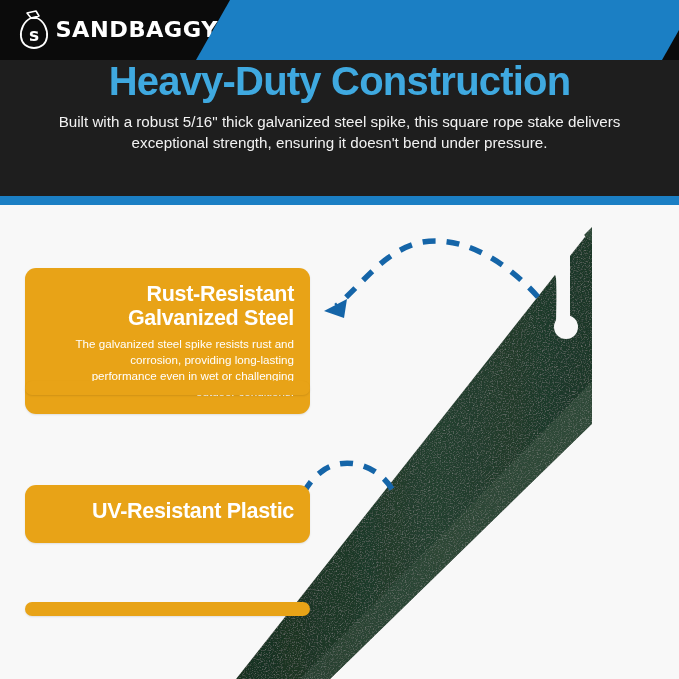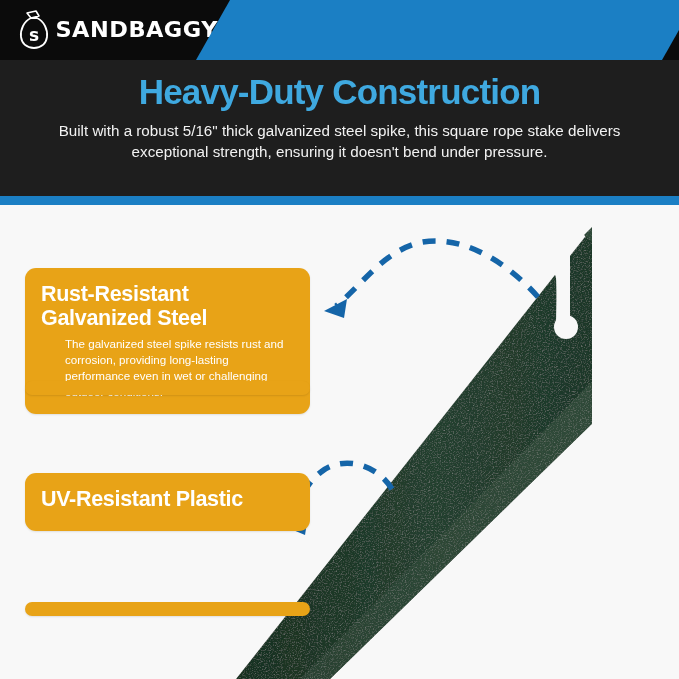--- a/index.html
+++ b/index.html
@@ -35,48 +35,47 @@
     font-family:"DejaVu Sans", sans-serif;
     transform:scaleX(1.02);
   }
 
   
   .hero {
     position:absolute; left:0; top:60px; width:679px; height:136px;
     background:#1e1e1e; text-align:center;
   }
   .hero-title {
-    color:#3fa9e0; font-size:35px; font-weight:bold;
+    color:#3fa9e0; font-size:40px; font-weight:bold;
     letter-spacing:-0.8px; line-height:1.05;
-    padding-top:14px;
   }
   .hero-sub {
     color:#f2f2f2; font-size:15.2px; line-height:1.38;
     padding:10px 40px 0 40px; font-weight:normal;
   }
   .divider {
     position:absolute; left:0; top:196px; width:679px; height:9px;
     background:#1b7fc4;
   }
 
   
-  .body-area { position:absolute; left:0; top:205px; width:592px; height:474px; background:#f8f8f8; overflow:hidden; }
+  .body-area { position:absolute; left:0; top:205px; width:592px; height:474px; background:#f8f8f8; overflow:hidden;text-align:right; }
 
   
   .stake-layer { position:absolute; left:0; top:0; width:679px; height:474px; }
 
   
   .card {
     position:absolute; left:25px; width:285px;
     background:#e8a317; border-radius:11px;
     padding:14px 16px 14px 16px;
     box-shadow:0 1px 2px rgba(0,0,0,0.10);
   }
   .card-1 { top:63px; }
-  .card-2 { top:268px; }
+  .card-2 { top:280px; }
   .card-title {
     color:#ffffff; font-weight:bold; font-size:21.5px;
     line-height:1.12; letter-spacing:-0.3px;
     margin-bottom:6px;
   }
   .card-body {
     color:#ffffff; font-size:11.6px; line-height:1.38; font-weight:normal;margin-left:24px;
   }
   .accent-bar {
     position:absolute; left:25px; width:285px; height:14px;

